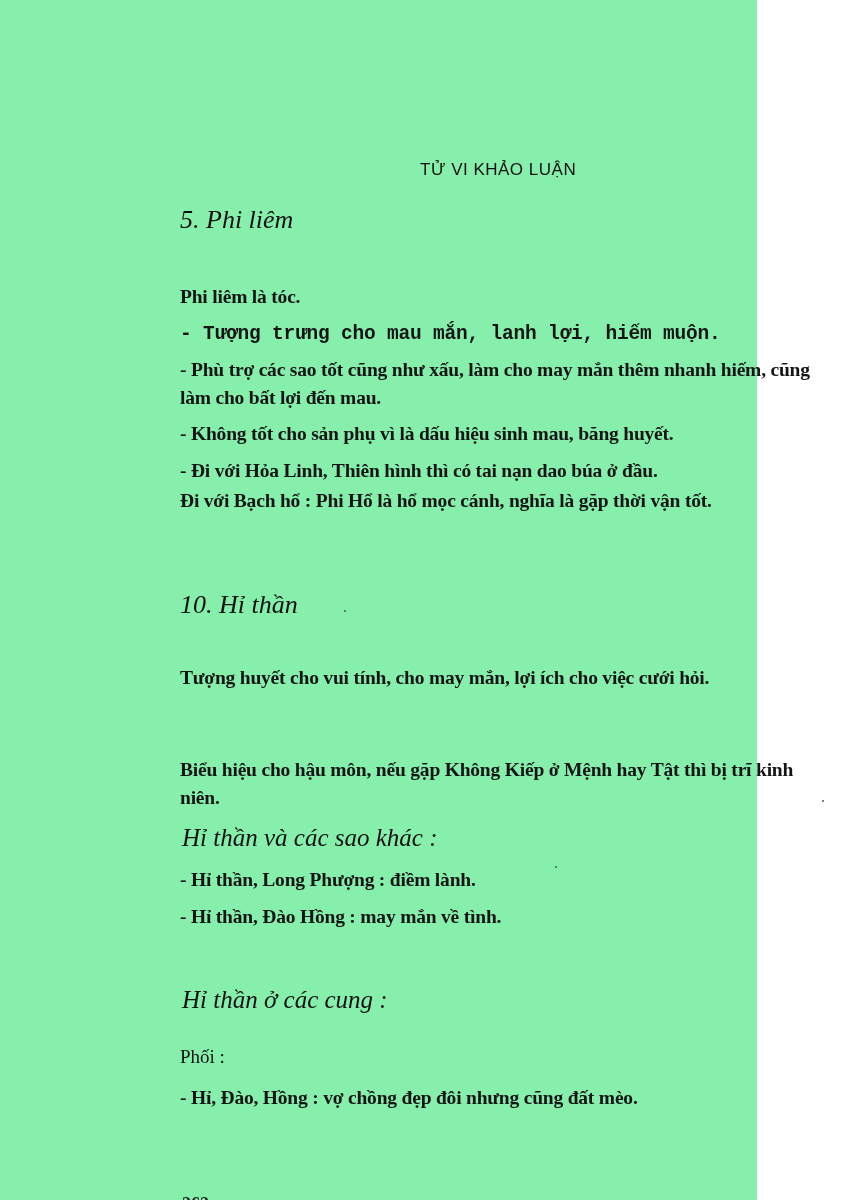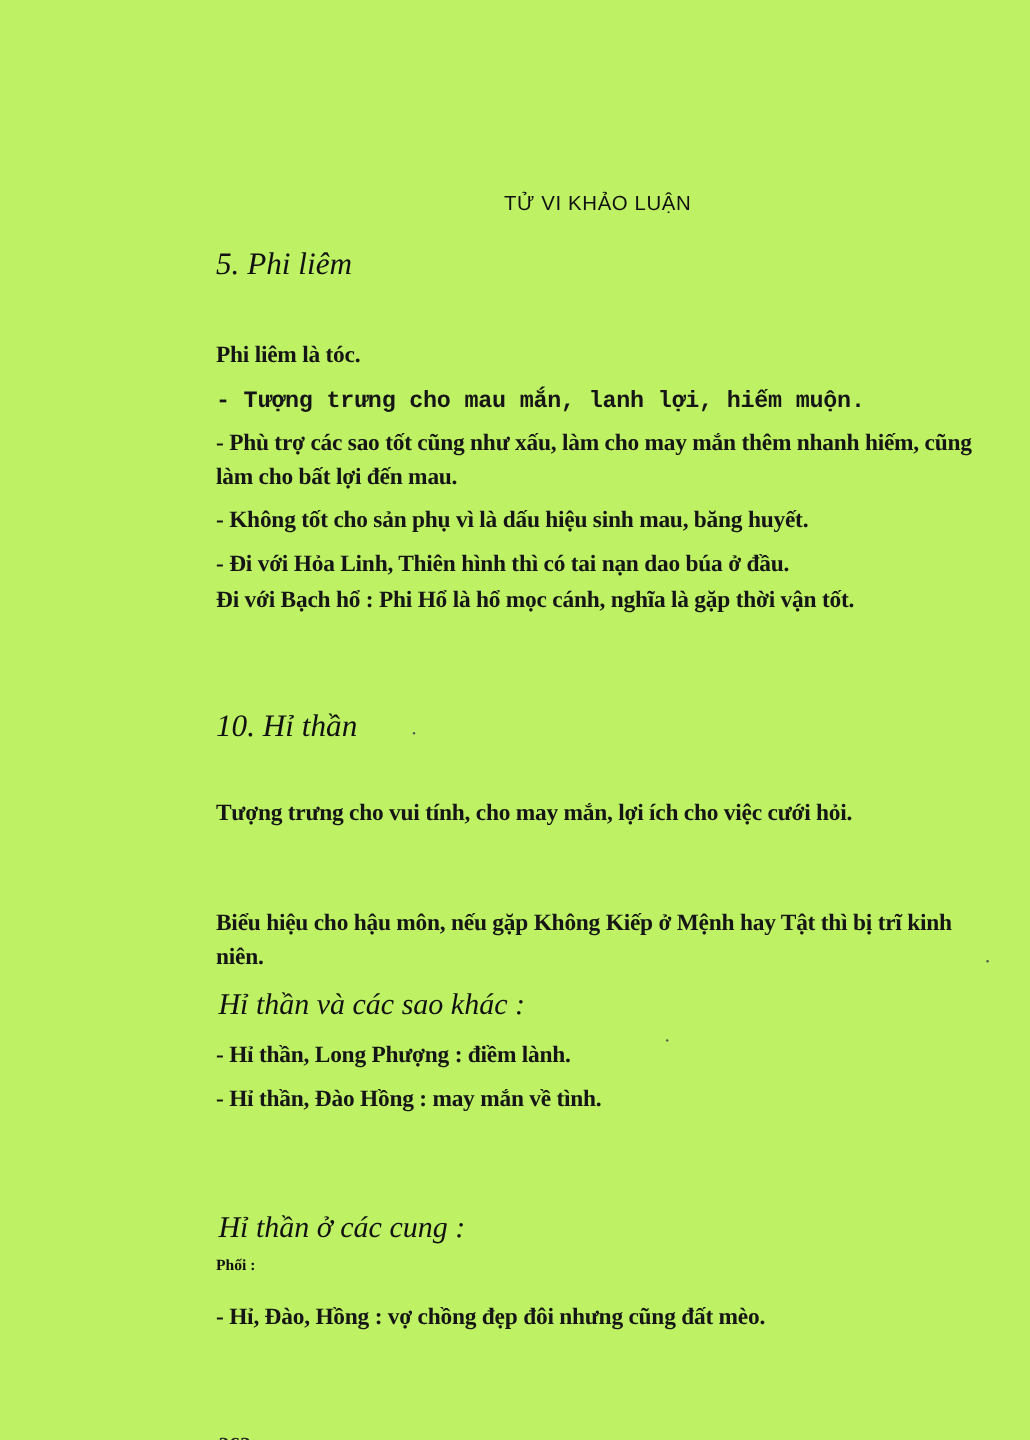--- a/index.html
+++ b/index.html
@@ -11,22 +11,22 @@
       width: 858px;
       height: 1200px;
       position: relative;
       overflow: hidden;
       color: #111111;
       font-family: "Liberation Serif", serif;
     }
     .page {
       position: absolute;
       left: 0; top: 0;
-      width: 858px; height: 1200px;
-      background: #bef264;
+      width: 757px; height: 1200px;
+      background: #86efac;
     }
     .running-header {
       position: absolute;
       left: 420px;
       top: 160px;
       font-family: "Liberation Sans", sans-serif;
       font-size: 17px;
       letter-spacing: 0.5px;
       color: #111;
     }
@@ -48,22 +48,22 @@
       width: 630px;
       font-size: 19.5px;
       font-weight: bold;
       line-height: 28px;
       color: #151515;
       letter-spacing: -0.2px;
     }
     .label-bold {
       position: absolute;
       left: 180px;
-      font-size: 13px;
-      font-weight: bold;
+      font-size: 19px;
+      font-weight: normal;
     }
     .page-number {
       position: absolute;
       left: 182px;
       top: 1146px;
       font-size: 18px;
       font-weight: bold;
       color: #222;
       margin-top: 48px;
     }
@@ -85,28 +85,28 @@
 
   <div class="para" style="top:283px;">Phi liêm là tóc.</div>
   <div class="para" style="top:320px;font-family:Liberation Mono, monospace;">- Tượng trưng cho mau mắn, lanh lợi, hiếm muộn.</div>
   <div class="para" style="top:356px;">- Phù trợ các sao tốt cũng như xấu, làm cho may mắn thêm nhanh hiếm, cũng làm cho bất lợi đến mau.</div>
   <div class="para" style="top:420px;">- Không tốt cho sản phụ vì là dấu hiệu sinh mau, băng huyết.</div>
   <div class="para" style="top:457px;">- Đi với Hỏa Linh, Thiên hình thì có tai nạn dao búa ở đầu.</div>
   <div class="para" style="top:487px;">Đi với Bạch hổ : Phi Hổ là hổ mọc cánh, nghĩa là gặp thời vận tốt.</div>
 
   <div class="h-section" style="left:180px; top:590px;text-align:center;">10. Hỉ thần</div>
 
-  <div class="para" style="top:664px;">Tượng trưng cho vui tính, cho may mắn, lợi ích cho việc cưới hỏi.</div>
+  <div class="para" style="top:664px;">Tượng huyết cho vui tính, cho may mắn, lợi ích cho việc cưới hỏi.</div>
   <div class="para" style="top:730px;margin-top:26px;">Biểu hiệu cho hậu môn, nếu gặp Không Kiếp ở Mệnh hay Tật thì bị trĩ kinh niên.</div>
 
   <div class="h-sub" style="left:182px; top:824px;">Hỉ thần và các sao khác :</div>
   <div class="para" style="top:866px;">- Hỉ thần, Long Phượng : điềm lành.</div>
   <div class="para" style="top:903px;">- Hỉ thần, Đào Hồng : may mắn về tình.</div>
 
-  <div class="h-sub" style="left:182px; top:1010px;">Hỉ thần ở các cung :</div>
+  <div class="h-sub" style="left:182px; top:986px;">Hỉ thần ở các cung :</div>
   <div class="label-bold" style="top:1046px;">Phối :</div>
   <div class="para" style="top:1084px;">- Hỉ, Đào, Hồng : vợ chồng đẹp đôi nhưng cũng đất mèo.</div>
 
   <div class="page-number">262</div>
 
   <span class="speck" style="left:344px; top:610px;"></span>
   <span class="speck" style="left:822px; top:800px;"></span>
   <span class="speck" style="left:555px; top:866px;"></span>
 </div>
 

